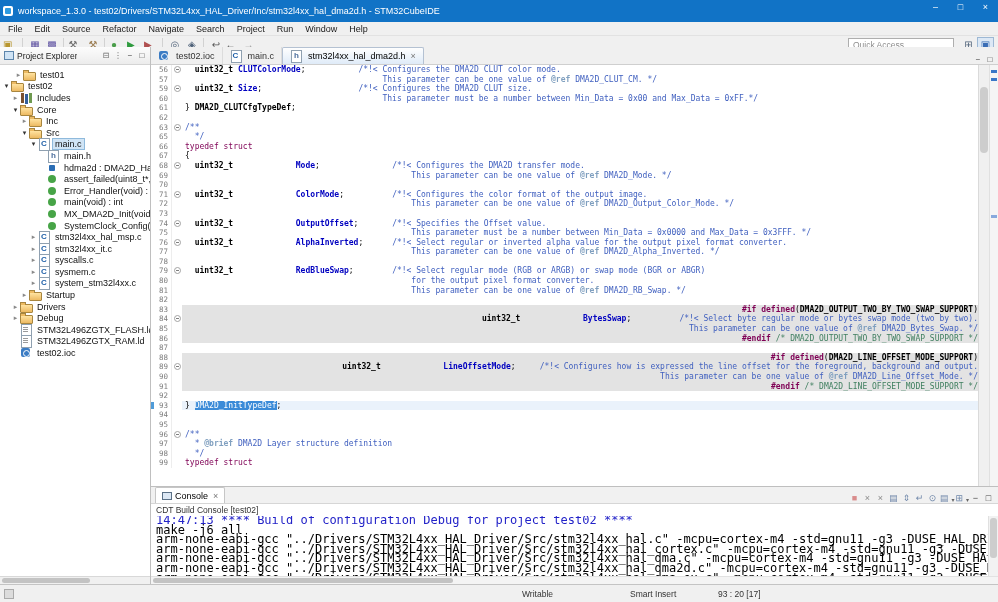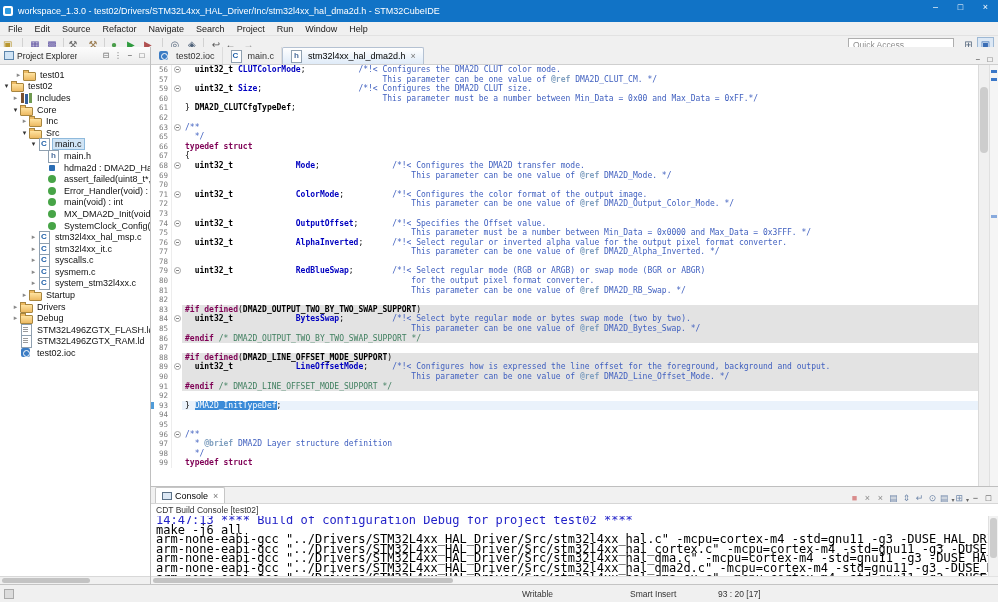--- a/index.html
+++ b/index.html
@@ -64,24 +64,24 @@
   .tab-actions{margin-left:auto;display:flex;align-items:center;padding-right:2px;}
   .edit-body{flex:1;display:flex;min-height:0;}
   .code-scroll{flex:1;overflow:hidden;min-width:0;}
   .code-line{display:flex;height:9.6px;line-height:9.6px;font-family:"DejaVu Sans Mono",monospace;font-size:8px;white-space:pre;}
   .ln{width:21px;flex:none;text-align:right;color:#7c7c7c;background:#fff;padding-right:3px;font-size:7.5px;position:relative;border-right:1px solid #ededed;}
   .range-mark{position:absolute;left:0;top:1px;width:3px;height:7px;background:#4f9bd8;}
   .fold{width:10px;flex:none;background:#fff;}
   .fdot{display:block;width:7px;height:7px;margin:1px auto 0;border:1px solid #a3a3a3;border-radius:50%;background:#fff;position:relative;}
   .fdot::after{content:"";position:absolute;left:1px;right:1px;top:2px;height:1px;background:#7e7e7e;}
   .txt{flex:1;padding-left:3px;min-width:0;}
-  .code-line.inactive .txt{background:#e3e3e3;}
+  .code-line.inactive .txt{background:#e3e3e3;text-align:right;}
   .code-line.current .txt{background:#eaf2fb;}
   .sg-pl{color:#000;}
-  .sg-k{color:#7f0055;font-weight:bold;}
+  .sg-k{color:#7f0055;font-weight:normal;}
   .sg-t{color:#000;font-weight:bold;}
   .sg-f{color:#0000c0;font-weight:bold;}
   .sg-c{color:#3f5fbf;}
   .sg-r{color:#7f9fbf;font-weight:bold;}
   .sg-g{color:#3f7f5f;}
   .sg-p{color:#7f0055;font-weight:bold;}
   .sg-sel{background:#3b8bd8;color:#fff;}
   .vscroll{width:11px;flex:none;background:#f0f0f0;border-left:1px solid #dadada;position:relative;}
   .vthumb{position:absolute;left:1px;right:1px;top:22px;height:66px;background:#cdcdcd;border-radius:4px;display:block;}
   .overview{width:9px;flex:none;background:#f5f5f5;border-left:1px solid #e0e0e0;position:relative;}

